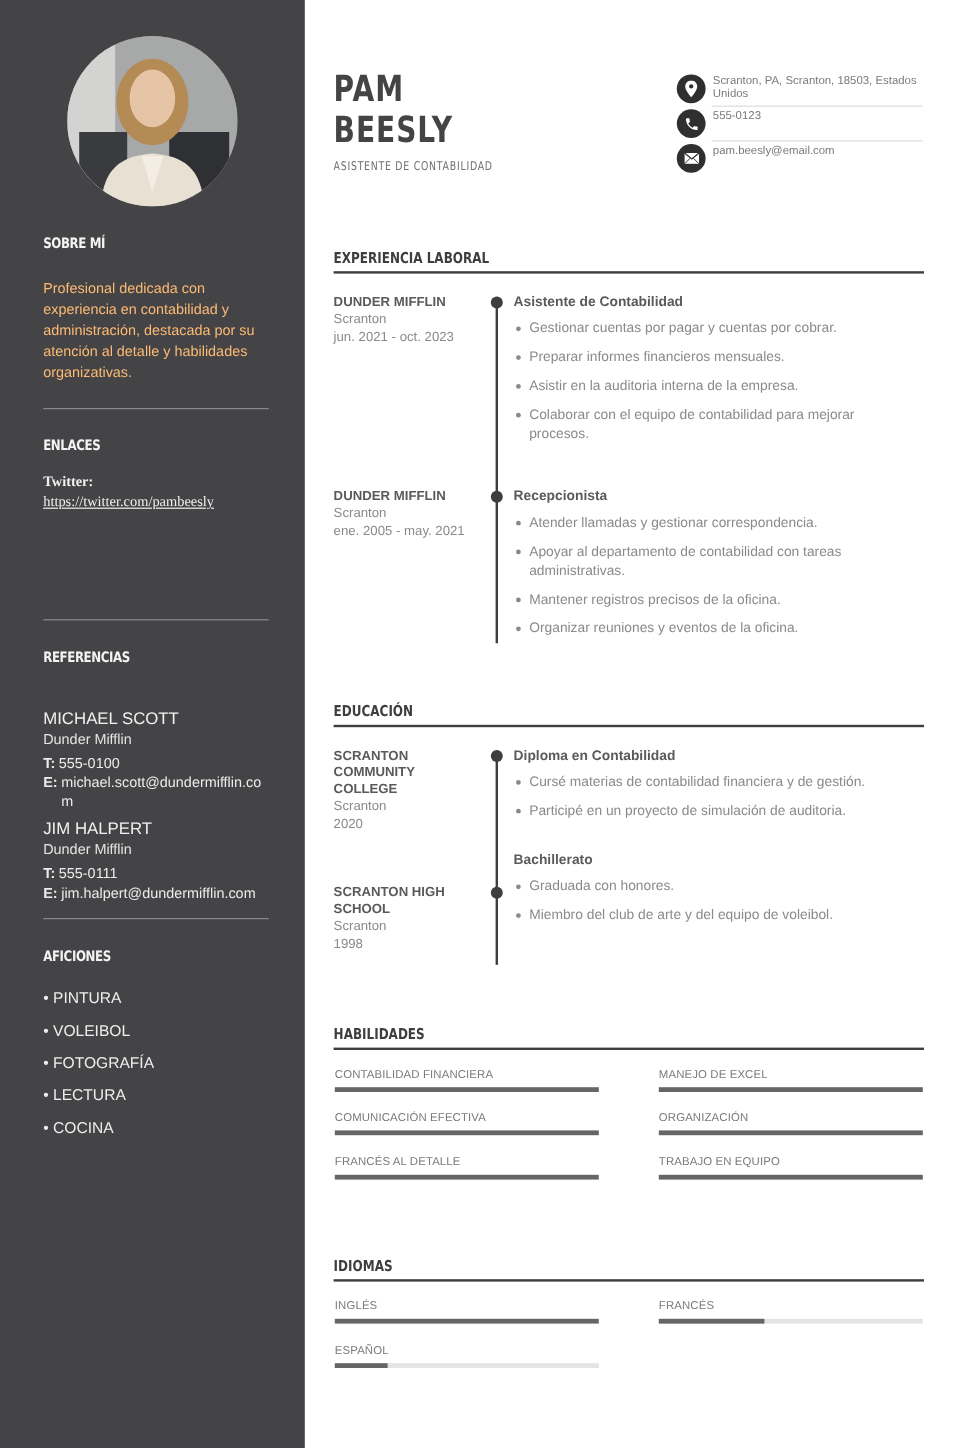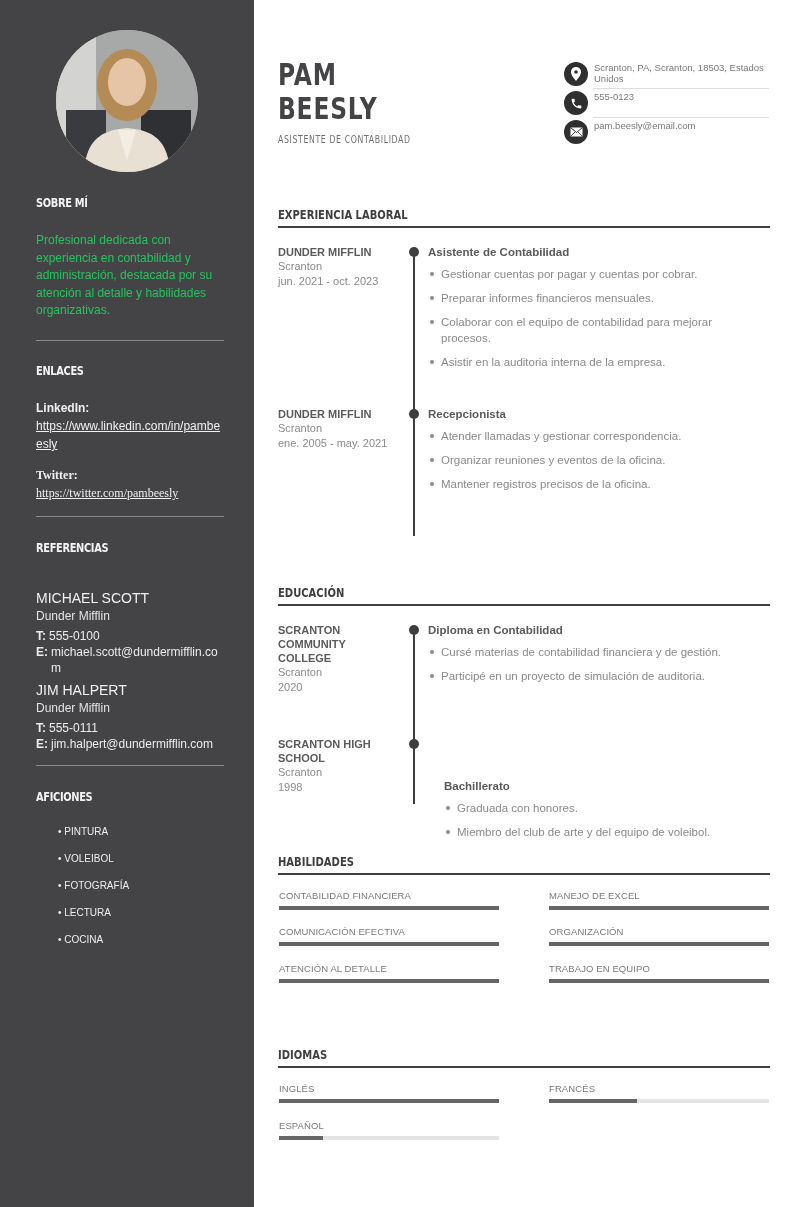--- a/index.html
+++ b/index.html
@@ -14,30 +14,30 @@
       position: absolute; left: 56px; top: 30px; width: 142px; height: 142px;
       border-radius: 50%; overflow: hidden;
       background: radial-gradient(circle at 50% 40%, #c9c6c0 0%, #9a9a9a 45%, #6e6e70 100%);
     }
     .sb-section { position: absolute; left: 36px; width: 188px; }
     .sb-title {
       font-family: "DejaVu Sans", sans-serif; font-weight: bold; font-size: 12px;
       letter-spacing: -0.4px; color: #f4f4f4; transform: scaleX(0.82); transform-origin: left;
       white-space: nowrap;
     }
-    .sb-text { font-size: 12px; line-height: 17.5px; color: #22c55e; }
+    .sb-text { font-size: 12px; line-height: 17.5px; color: #fdba74; }
     .sb-divider { position: absolute; left: 36px; width: 188px; height: 1px; background: #8a8a8c; }
     .link-label { font-size: 12px; font-weight: bold; color: #f0f0f0; line-height: 16px; }
     .link-url { font-size: 12px; color: #f0f0f0; text-decoration: underline; line-height: 16px; word-break: break-all; }
     .ref-name { font-size: 14px; color: #f0f0f0; line-height: 18px; }
     .ref-company { font-size: 12px; color: #e4e4e4; line-height: 17px; margin-top: 1px; }
     .ref-line { font-size: 12px; color: #ececec; line-height: 16px; display: flex; }
     .ref-line b { margin-right: 3px; flex-shrink: 0; }
     .ref-line span.val { word-break: break-all; }
-    .hobby { font-size: 10px; color: #eeeeee; height: 27px; line-height: 14px; margin-left: 22px; }
+    .hobby { font-size: 13px; color: #eeeeee; height: 27px; line-height: 14px; }
 
     .name {
       position: absolute; left: 278px; top: 58px;
       font-family: "DejaVu Sans", sans-serif; font-weight: bold; font-size: 30px;
       line-height: 34px; color: #444446; letter-spacing: 1px;
       transform: scaleX(0.78); transform-origin: left;
     }
     .jobtitle {
       position: absolute; left: 278px; top: 134px;
       font-family: "DejaVu Sans", sans-serif; font-size: 10px; color: #707070;
@@ -99,24 +99,20 @@
   </div>
 
   <div class="sb-section" style="top:196px;">
     <div class="sb-title">SOBRE MÍ</div>
     <p class="sb-text" style="margin-top:22px;">Profesional dedicada con experiencia en contabilidad y administración, destacada por su atención al detalle y habilidades organizativas.</p>
   </div>
   <div class="sb-divider" style="top:340px;"></div>
 
   <div class="sb-section" style="top:364px;">
     <div class="sb-title">ENLACES</div>
-    <div style="margin-top:22px;">
-      <div class="link-label">LinkedIn:</div>
-      <a class="link-url">https://www.linkedin.com/in/pambeesly</a>
-    </div>
     <div style="margin-top:15px;font-family:Liberation Serif, serif;">
       <div class="link-label">Twitter:</div>
       <a class="link-url">https://twitter.com/pambeesly</a>
     </div>
   </div>
   <div class="sb-divider" style="top:516px;"></div>
 
   <div class="sb-section" style="top:541px;">
     <div class="sb-title">REFERENCIAS</div>
     <div style="margin-top:34px;">
@@ -211,37 +207,38 @@
   <div class="org">DUNDER MIFFLIN</div>
   <div class="meta">Scranton</div>
   <div class="meta">jun. 2021 - oct. 2023</div>
 </div>
 <div class="timeline-dot" style="top:247px;"></div>
 <div class="entry-right" style="top:245px;">
   <div class="role">Asistente de Contabilidad</div>
   <ul class="bullets">
     <li>Gestionar cuentas por pagar y cuentas por cobrar.</li>
     <li>Preparar informes financieros mensuales.</li>
+    <li>Asistir en la auditoria interna de la empresa.</li>
     <li>Colaborar con el equipo de contabilidad para mejorar procesos.</li>
-    <li>Asistir en la auditoria interna de la empresa.</li>
   </ul>
 </div>
 
 <div class="entry-left" style="top:407px;">
   <div class="org">DUNDER MIFFLIN</div>
   <div class="meta">Scranton</div>
   <div class="meta">ene. 2005 - may. 2021</div>
 </div>
 <div class="timeline-dot" style="top:409px;"></div>
 <div class="entry-right" style="top:407px;">
   <div class="role">Recepcionista</div>
   <ul class="bullets">
     <li>Atender llamadas y gestionar correspondencia.</li>
+    <li>Apoyar al departamento de contabilidad con tareas administrativas.</li>
+    <li>Mantener registros precisos de la oficina.</li>
     <li>Organizar reuniones y eventos de la oficina.</li>
-    <li>Mantener registros precisos de la oficina.</li>
   </ul>
 </div>
 
 <div class="sec-title" style="top:585px;">EDUCACIÓN</div>
 <div class="sec-rule" style="top:604px;"></div>
 
 <div class="timeline-line" style="top:628px; height:176px;"></div>
 
 <div class="entry-left" style="top:623px; width:100px;">
   <div class="org">SCRANTON COMMUNITY COLLEGE</div>
@@ -256,21 +253,21 @@
     <li>Participé en un proyecto de simulación de auditoria.</li>
   </ul>
 </div>
 
 <div class="entry-left" style="top:737px; width:100px;">
   <div class="org">SCRANTON HIGH SCHOOL</div>
   <div class="meta">Scranton</div>
   <div class="meta">1998</div>
 </div>
 <div class="timeline-dot" style="top:739px;"></div>
-<div class="entry-right" style="top:779px;margin-left:16px;">
+<div class="entry-right" style="top:710px;">
   <div class="role">Bachillerato</div>
   <ul class="bullets">
     <li>Graduada con honores.</li>
     <li>Miembro del club de arte y del equipo de voleibol.</li>
   </ul>
 </div>
 
 <div class="sec-title" style="top:854px;">HABILIDADES</div>
 <div class="sec-rule" style="top:873px;"></div>
 
@@ -292,21 +289,21 @@
       <div class="bar-fill" style="width: 100%;"></div>
     </div>
 </div>
 <div class="bar-item" style="left:549px; top:926px;">
   <div class="bar-label">ORGANIZACIÓN</div>
   <div class="bar-track">
       <div class="bar-fill" style="width: 100%;"></div>
     </div>
 </div>
 <div class="bar-item" style="left:279px; top:963px;">
-  <div class="bar-label">ATENCIÓN AL DETALLE</div>
+  <div class="bar-label">FRANCÉS AL DETALLE</div>
   <div class="bar-track">
       <div class="bar-fill" style="width: 100%;"></div>
     </div>
 </div>
 <div class="bar-item" style="left:549px; top:963px;">
   <div class="bar-label">TRABAJO EN EQUIPO</div>
   <div class="bar-track">
       <div class="bar-fill" style="width: 100%;"></div>
     </div>
 </div>

